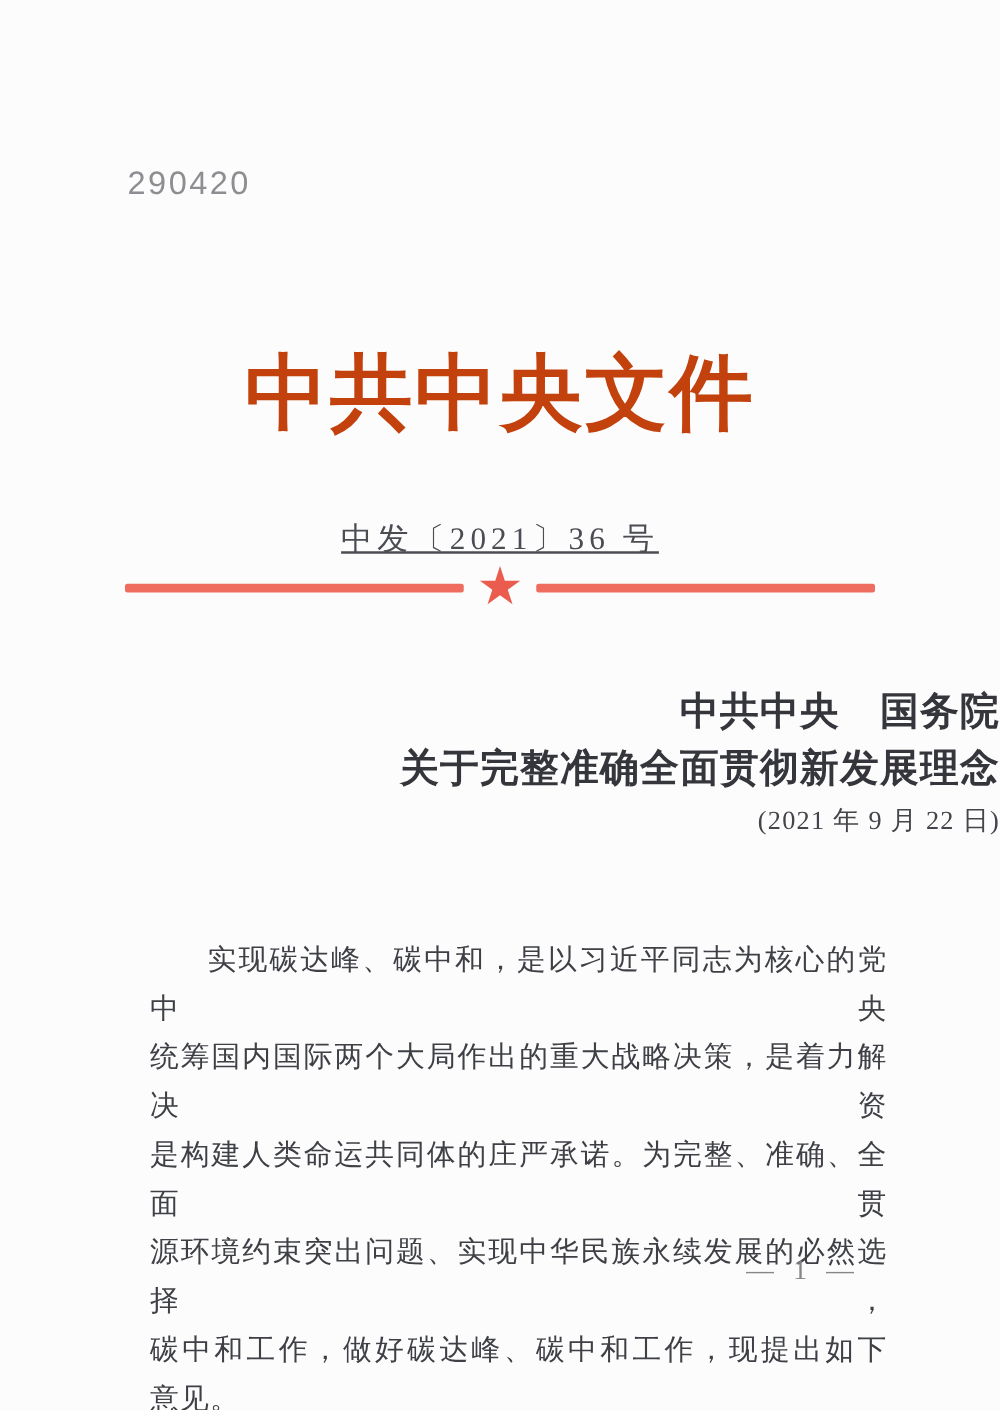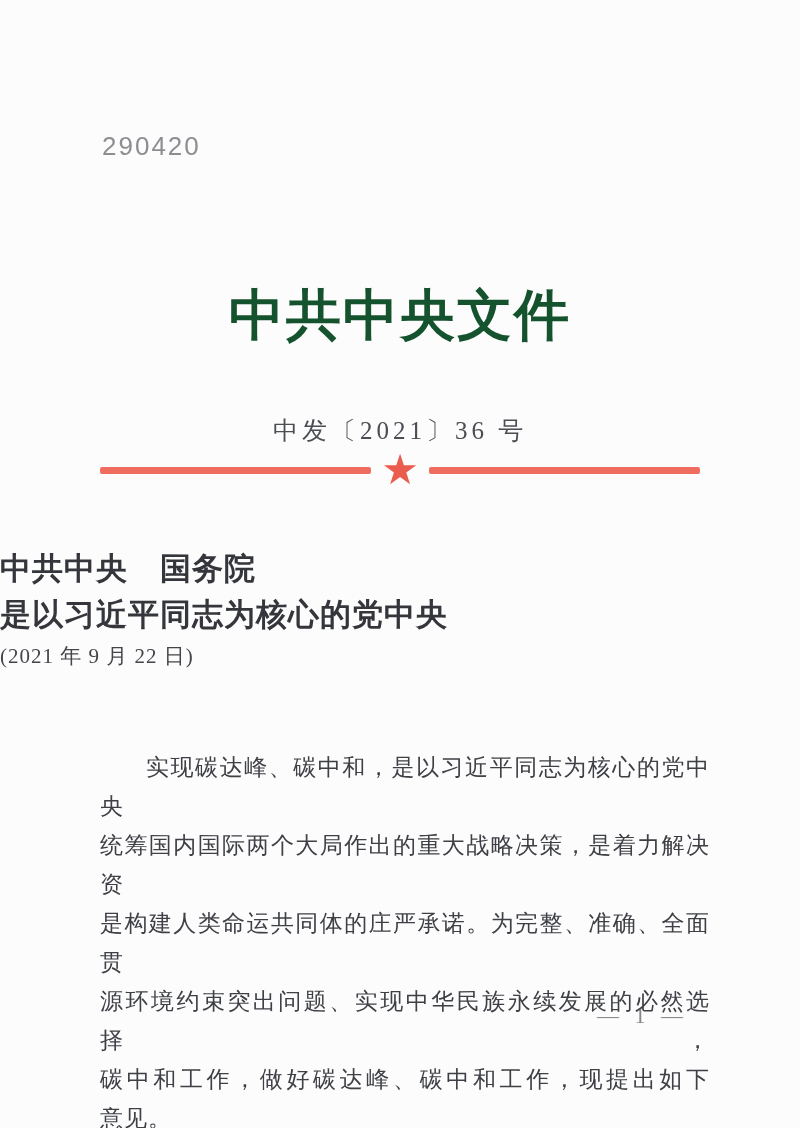--- a/index.html
+++ b/index.html
@@ -29,35 +29,36 @@
     letter-spacing: 2px;
   }
   .masthead {
     position: absolute;
     top: 256px;
     left: 0;
     width: 100%;
     margin: 0;
     text-align: center;
     font-family: "Liberation Serif", serif;
-    font-size: 55px;
+    font-size: 66px;
     font-weight: 900;
-    color: #14532d;
+    color: #c2410c;
     letter-spacing: 2px;
     line-height: 120px;
   }
   .doc-number {
     position: absolute;
     top: 414px;
     left: 0;
     width: 100%;
     text-align: center;
     font-size: 25px;
     color: #4b4d52;
     letter-spacing: 4px;
+    text-decoration: underline;
   }
   .divider {
     position: absolute;
     top: 448px;
     left: 100px;
     width: 600px;
     height: 44px;
     display: flex;
     align-items: center;
   }
@@ -72,21 +73,21 @@
     text-align: center;
     font-size: 42px;
     line-height: 44px;
     color: #ea5c4e;
   }
   .title-block {
     position: absolute;
     top: 546px;
     left: 0;
     width: 100%;
-    text-align: left;
+    text-align: right;
     color: #35363b;
   }
   .title-line {
     font-size: 31px;
     font-weight: bold;
     line-height: 46px;
     letter-spacing: 1px;
   }
   .date-line {
     margin-top: 4px;
@@ -100,20 +101,21 @@
     left: 100px;
     width: 610px;
     font-size: 23px;
     color: #3f4045;
   }
   .body-line {
     line-height: 39px;
     text-align: justify;
     text-align-last: justify;
     letter-spacing: 1px;
+    margin-left: 20px;
   }
   .body-line.first {
     text-indent: 2em;
   }
   .body-line.last {
     text-align-last: left;
   }
   .page-number {
     position: absolute;
     top: 1003px;
@@ -136,21 +138,21 @@
   <div class="doc-number">中发〔2021〕36 号</div>
 
   <div class="divider">
     <span class="seg"></span>
     <span class="star">★</span>
     <span class="seg"></span>
   </div>
 
   <div class="title-block">
     <div class="title-line">中共中央　国务院</div>
-    <div class="title-line">是以习近平同志为核心的党中央</div>
+    <div class="title-line">关于完整准确全面贯彻新发展理念</div>
     <div class="date-line">(2021 年 9 月 22 日)</div>
   </div>
 
   <div class="doc-body">
     <div class="body-line first">实现碳达峰、碳中和，是以习近平同志为核心的党中央</div>
     <div class="body-line">统筹国内国际两个大局作出的重大战略决策，是着力解决资</div>
     <div class="body-line">是构建人类命运共同体的庄严承诺。为完整、准确、全面贯</div>
     <div class="body-line">源环境约束突出问题、实现中华民族永续发展的必然选择，</div>
     <div class="body-line">碳中和工作，做好碳达峰、碳中和工作，现提出如下</div>
     <div class="body-line last">意见。</div>

